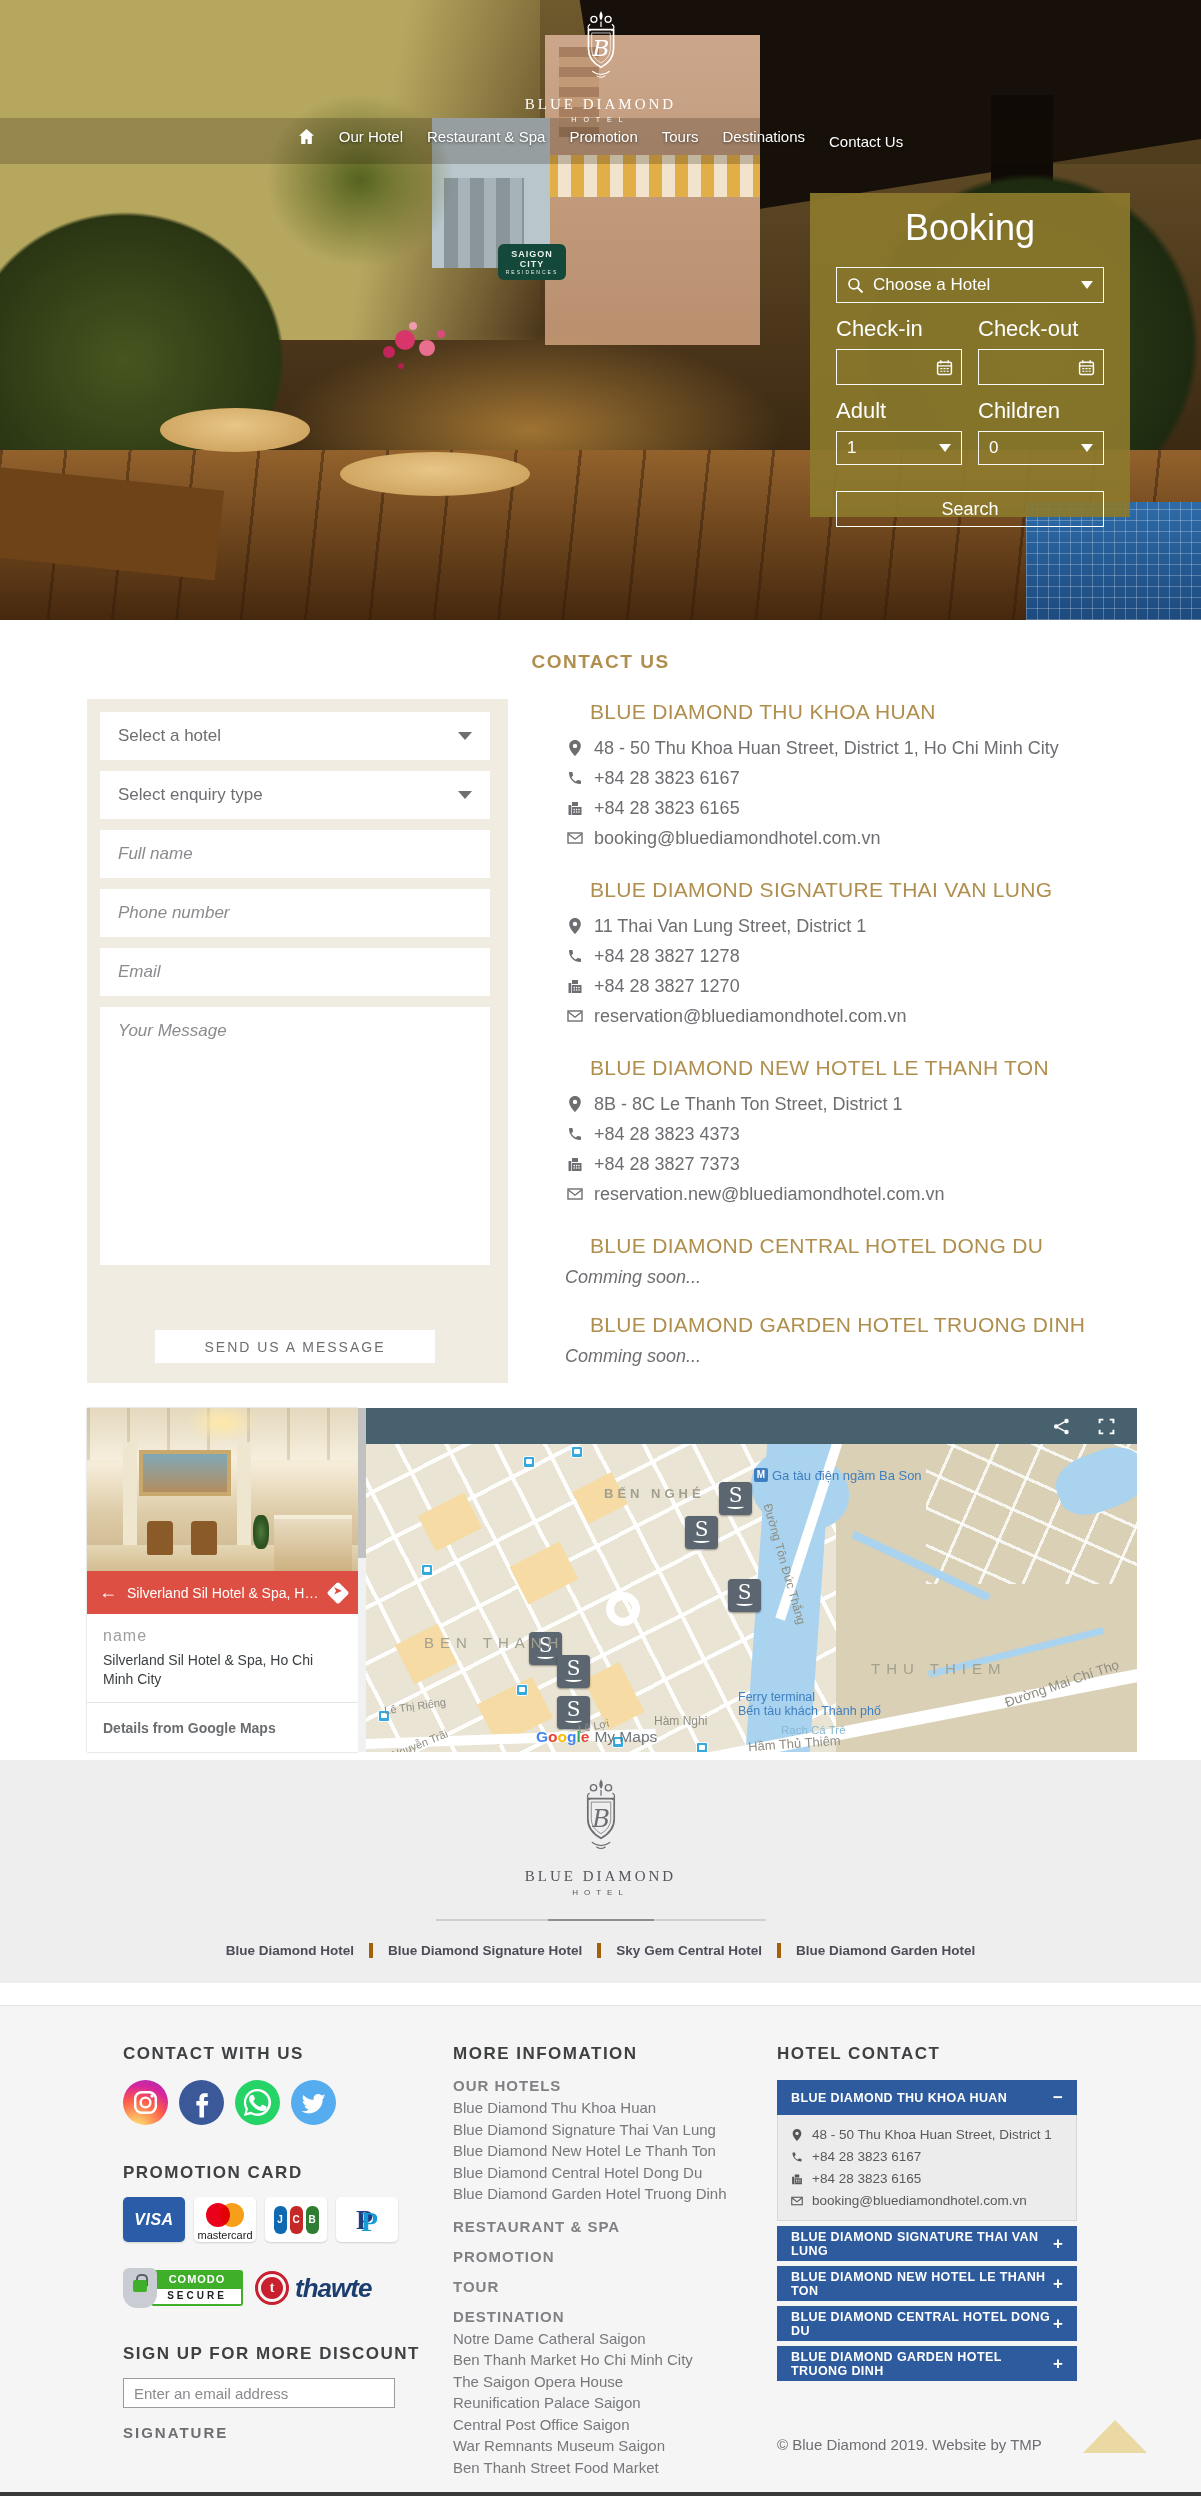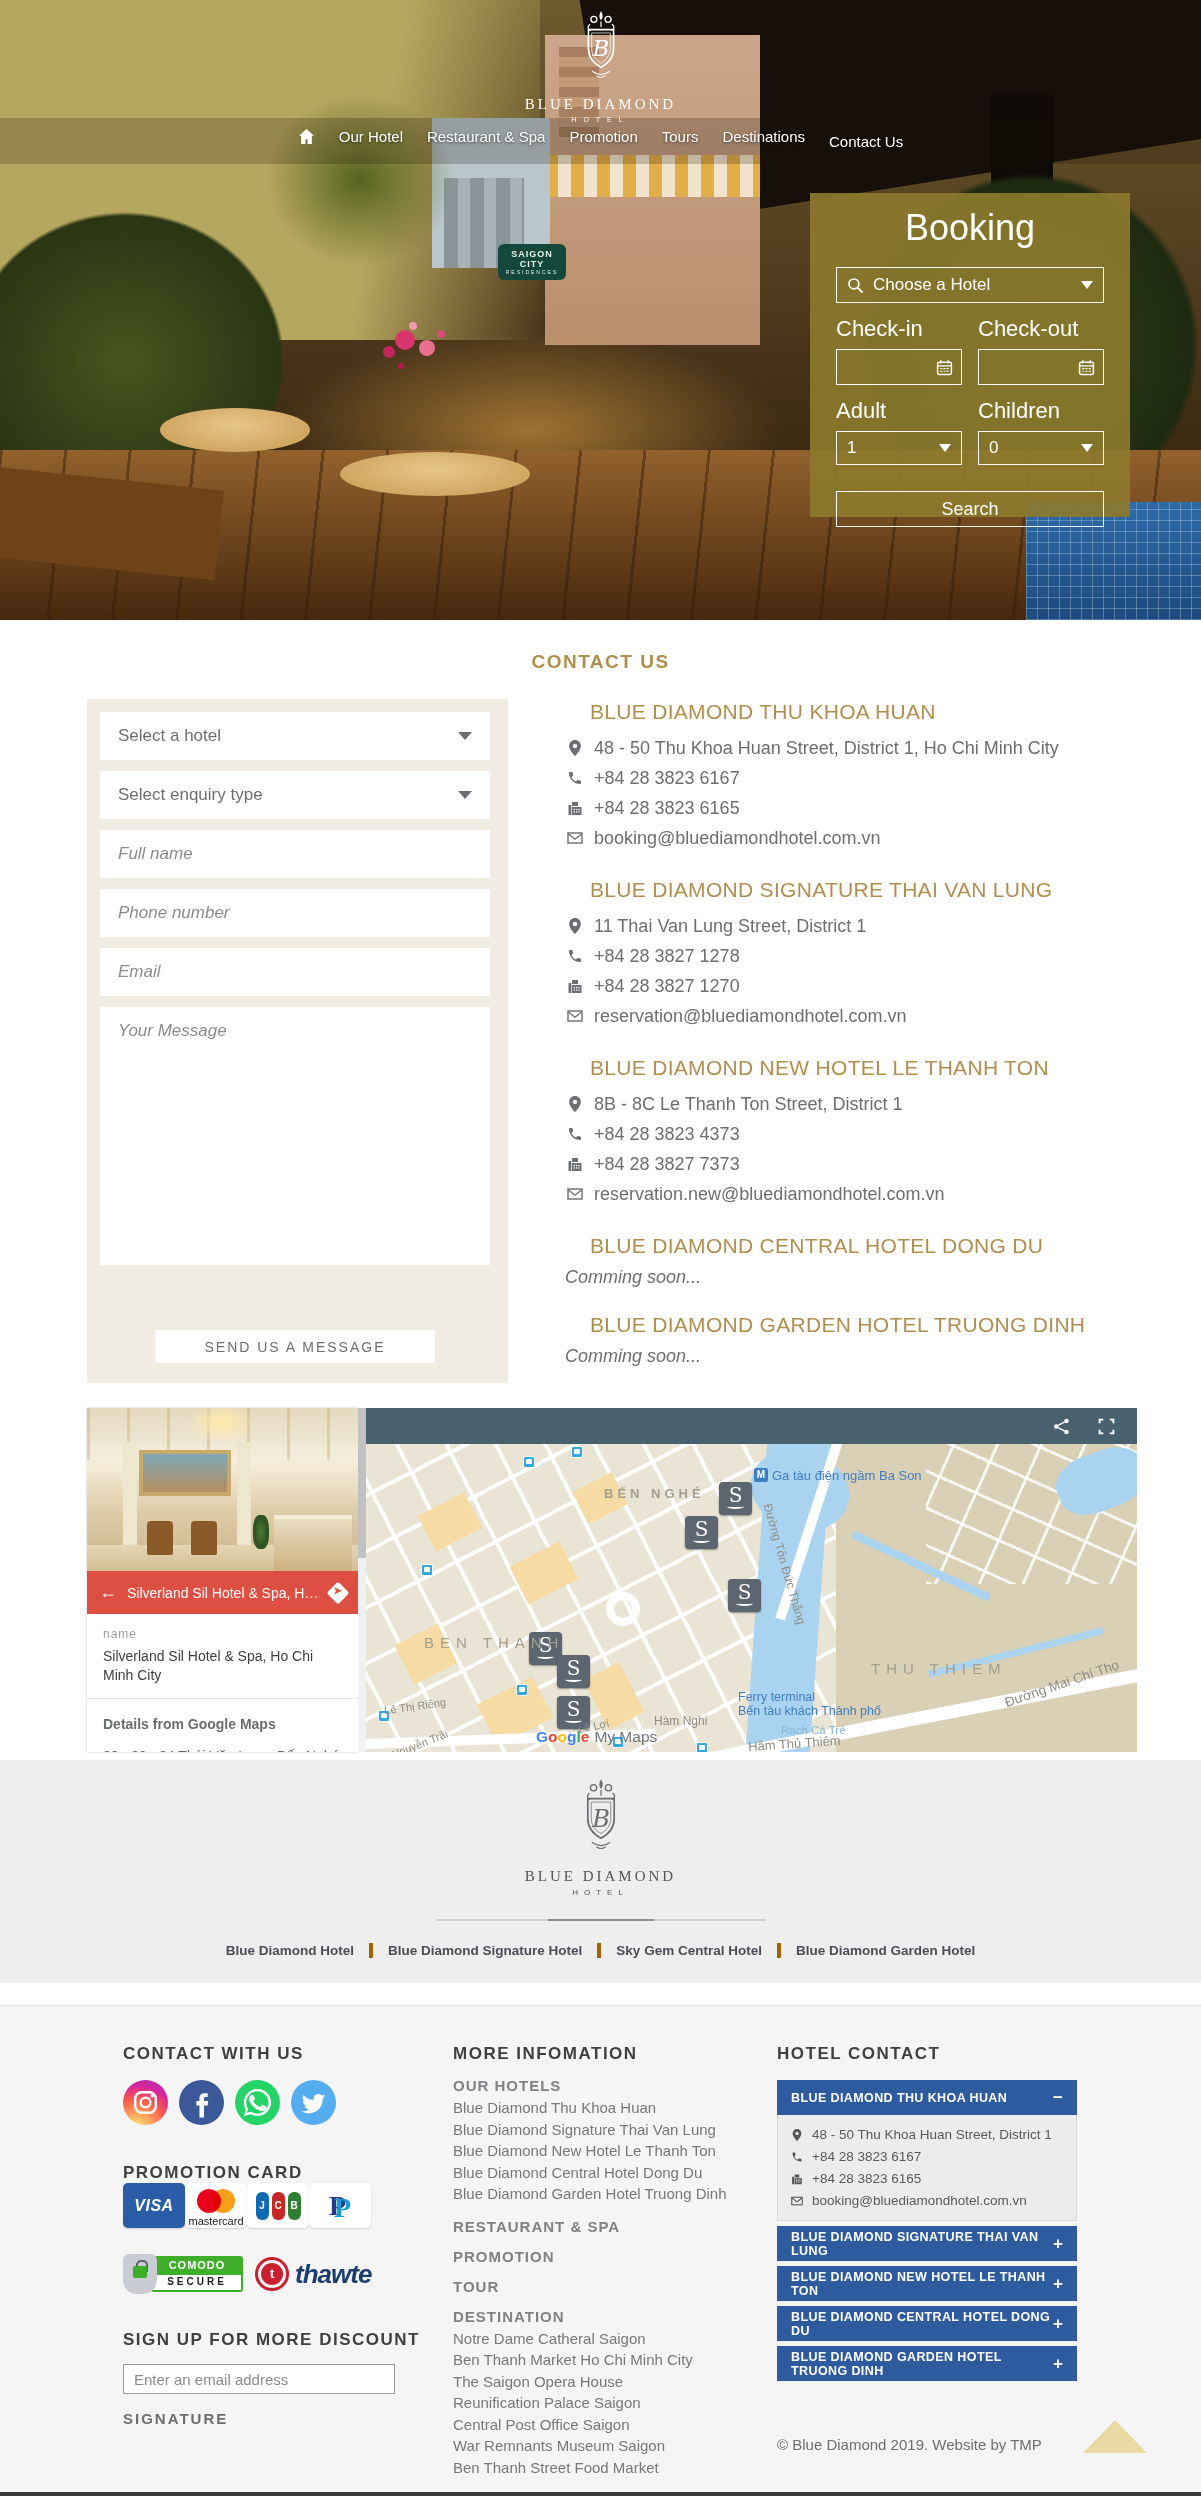--- a/index.html
+++ b/index.html
@@ -86,21 +86,21 @@
 .pc-desk{position:absolute;right:6px;bottom:0;width:78px;height:56px;background:linear-gradient(180deg,#e8dcc2,#cdb180);border-top:4px solid #f3ecd9}
 .pc-chair{position:absolute;bottom:16px;width:26px;height:34px;background:#8a5a28;border-radius:4px 4px 2px 2px}
 .pc-floor{position:absolute;left:0;bottom:0;width:100%;height:26px;background:linear-gradient(180deg,#e4d6b4,#d3bd92)}
 .pc-plant{position:absolute;left:166px;bottom:22px;width:16px;height:34px;background:radial-gradient(closest-side,#4f7a3a,#2e5423 80%);border-radius:40%}
 .pc-redbar{height:43px;background:#dd4f43;color:#fff;display:flex;align-items:center;padding:0 12px;gap:10px}
 .pc-back{font-size:18px;cursor:pointer}
 .pc-rtitle{flex:1;font-size:14px;white-space:nowrap;overflow:hidden;text-overflow:ellipsis}
 .pc-dir{width:16px;height:16px;background:#fff;transform:rotate(45deg);border-radius:2px;position:relative;cursor:pointer;flex:none}
 .pc-dir span{position:absolute;left:2px;top:1px;transform:rotate(-45deg);color:#dd4f43;font-size:10px;font-weight:bold}
 .pc-info{padding:13px 16px 0}
-.pc-nlabel{font-size:12px;letter-spacing:1px;color:#9e9e9e}
+.pc-nlabel{font-size:16px;letter-spacing:1px;color:#9e9e9e}
 .pc-nvalue{font-size:14px;color:#3c4043;line-height:19px;margin-top:6px}
 .pc-div{border-top:1px solid #e6e6e6;margin:13px -16px 0}
 .pc-details{font-size:14px;font-weight:bold;color:#6a6d70;margin-top:17px;cursor:pointer}
 .pc-partial{font-size:14px;color:#5f6368;margin-top:16px;white-space:nowrap}
 .map-scrollbar{position:absolute;left:271px;top:0;width:8px;height:344px;background:#f1f1f1}
 .map-thumb{position:absolute;left:0;top:0;width:8px;height:150px;background:#c1c1c1;cursor:pointer}
 .gmap{position:absolute;left:279px;top:0;width:771px;height:344px;overflow:hidden}
 .gmap-bar{height:36px;background:#47616f;display:flex;align-items:center;justify-content:flex-end;gap:28px;padding:0 22px}
 .gmap-bar svg{width:17px;height:17px;color:#fff;cursor:pointer}
 .gmap-canvas{position:relative;height:308px;background:#e9e4d4;overflow:hidden}
@@ -139,21 +139,21 @@
 .band-links .bl:last-child{border-right:0}
 
 .footer{position:absolute;left:0;top:2005px;width:1201px;height:487px;background:#f5f5f6;border-top:1px solid #e6e6e6}
 .fcol{position:absolute;top:38px}
 .fc1{left:123px;width:310px}
 .fc2{left:453px;width:320px}
 .fc3{left:777px;width:300px}
 .fh{font-size:17px;font-weight:bold;color:#3f4042;letter-spacing:1.5px}
 .social{display:flex;gap:11px;margin-top:16px}
 .social .sic{width:45px;height:45px;cursor:pointer}
-.cards{display:flex;align-items:center}
+.cards{display:flex;gap:9px;margin-top:14px;align-items:center}
 .card{width:62px;height:45px;border-radius:5px;box-shadow:0 1px 2px rgba(0,0,0,.15);display:flex;align-items:center;justify-content:center;cursor:pointer}
 .c-visa{background:#2a5ca8;color:#fff;font-style:italic;font-weight:bold;font-size:16px;letter-spacing:.5px}
 .c-mc{background:#fff;flex-direction:column;padding-top:4px}
 .mc-circles{position:relative;width:38px;height:24px}
 .mc-circles i{position:absolute;top:0;width:24px;height:24px;border-radius:50%}
 .mc-r{left:0;background:#eb001b}.mc-o{right:0;background:#f79e1b;mix-blend-mode:multiply}
 .c-mc .mct{font-size:11px;color:#1a1a1a;margin-top:2px}
 .c-jcb{background:#fff;gap:3px}
 .jcb-bar{width:13px;height:28px;border-radius:6px;color:#fff;font-size:10px;font-weight:bold;text-align:center;line-height:28px}
 .jb{background:#0f6ab1}.jc{background:#c62828}.jg{background:#2e7d32}

